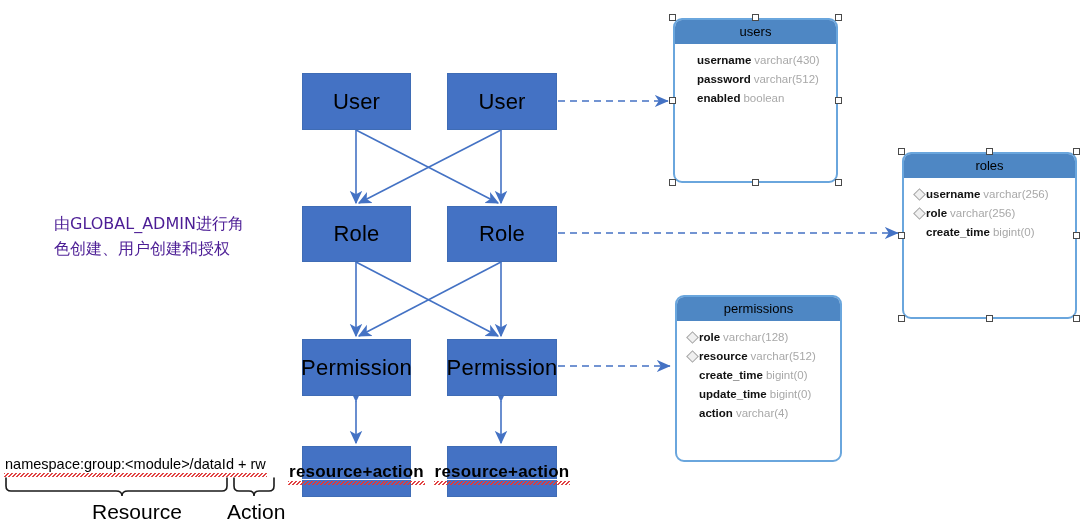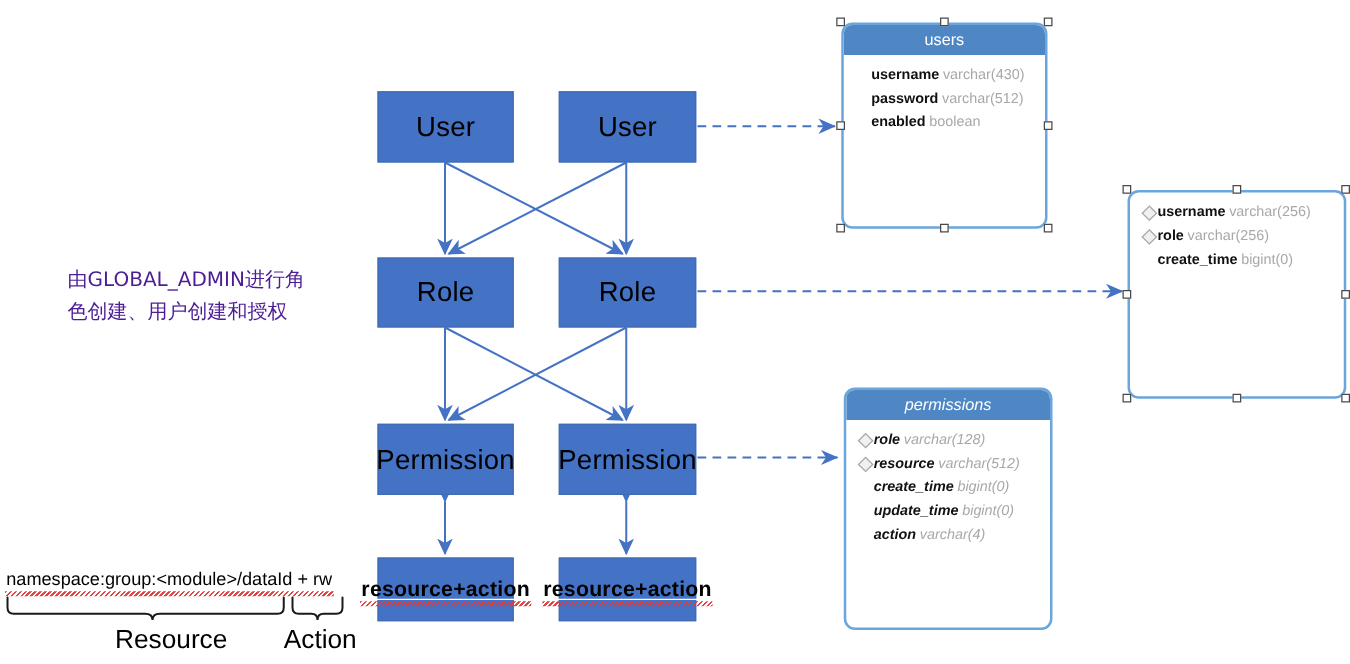--- a/index.html
+++ b/index.html
@@ -83,21 +83,21 @@
     position: absolute;
     background: #ffffff;
     border: 2px solid #6aa6dd;
     border-radius: 9px;
     box-sizing: border-box;
     overflow: hidden;
     box-shadow: 0 0 0 0 rgba(0,0,0,0);
   }
   .dbtable .thead {
     background: #4e87c4;
-    color: #ffffff;
+    color: #000000;
     text-align: center;
     font-size: 13px;
     height: 24px;
     line-height: 24px;
     font-weight: 400;
   }
   .dbtable .tbody {
     padding: 7px 0 0 0;
   }
   .dbrow {
@@ -272,20 +272,21 @@
     <div class="handle" style="left:752px; top:14px;"></div>
     <div class="handle" style="left:835px; top:14px;"></div>
     <div class="handle" style="left:669px; top:97px;"></div>
     <div class="handle" style="left:835px; top:97px;"></div>
     <div class="handle" style="left:669px; top:179px;"></div>
     <div class="handle" style="left:752px; top:179px;"></div>
     <div class="handle" style="left:835px; top:179px;"></div>
   </div>
 
   <div class="dbtable" style="left:902px; top:152px; width:175px; height:167px;">
+    <div class="thead">roles</div>
     <div class="tbody">
       <div class="dbrow">
         <span class="keyslot">
             <span class="diamond"></span>
           </span>
         <span class="cname">username</span>
           <span class="ctype">varchar(256)</span>
       </div>
       <div class="dbrow">
         <span class="keyslot">
@@ -305,21 +306,21 @@
     <div class="handle" style="left:898px; top:148px;"></div>
     <div class="handle" style="left:986px; top:148px;"></div>
     <div class="handle" style="left:1073px; top:148px;"></div>
     <div class="handle" style="left:898px; top:232px;"></div>
     <div class="handle" style="left:1073px; top:232px;"></div>
     <div class="handle" style="left:898px; top:315px;"></div>
     <div class="handle" style="left:986px; top:315px;"></div>
     <div class="handle" style="left:1073px; top:315px;"></div>
   </div>
 
-  <div class="dbtable" style="left:675px; top:310px; width:167px; height:194px;font-style:italic;">
+  <div class="dbtable" style="left:675px; top:295px; width:167px; height:167px;">
     <div class="thead">permissions</div>
     <div class="tbody">
       <div class="dbrow">
         <span class="keyslot">
             <span class="diamond"></span>
           </span>
         <span class="cname">role</span>
           <span class="ctype">varchar(128)</span>
       </div>
       <div class="dbrow">

